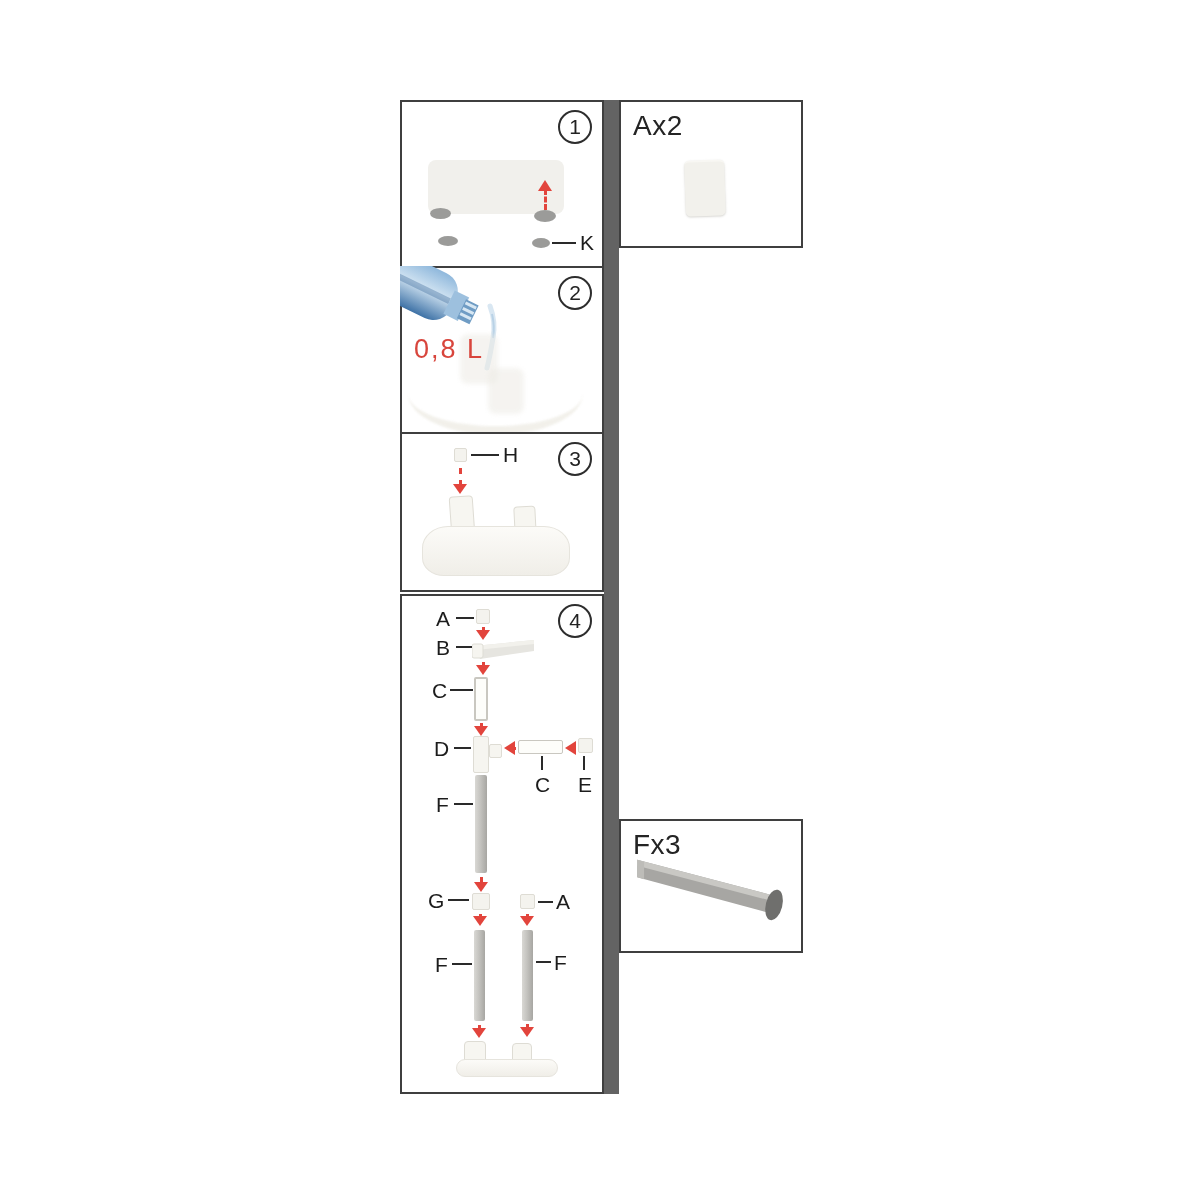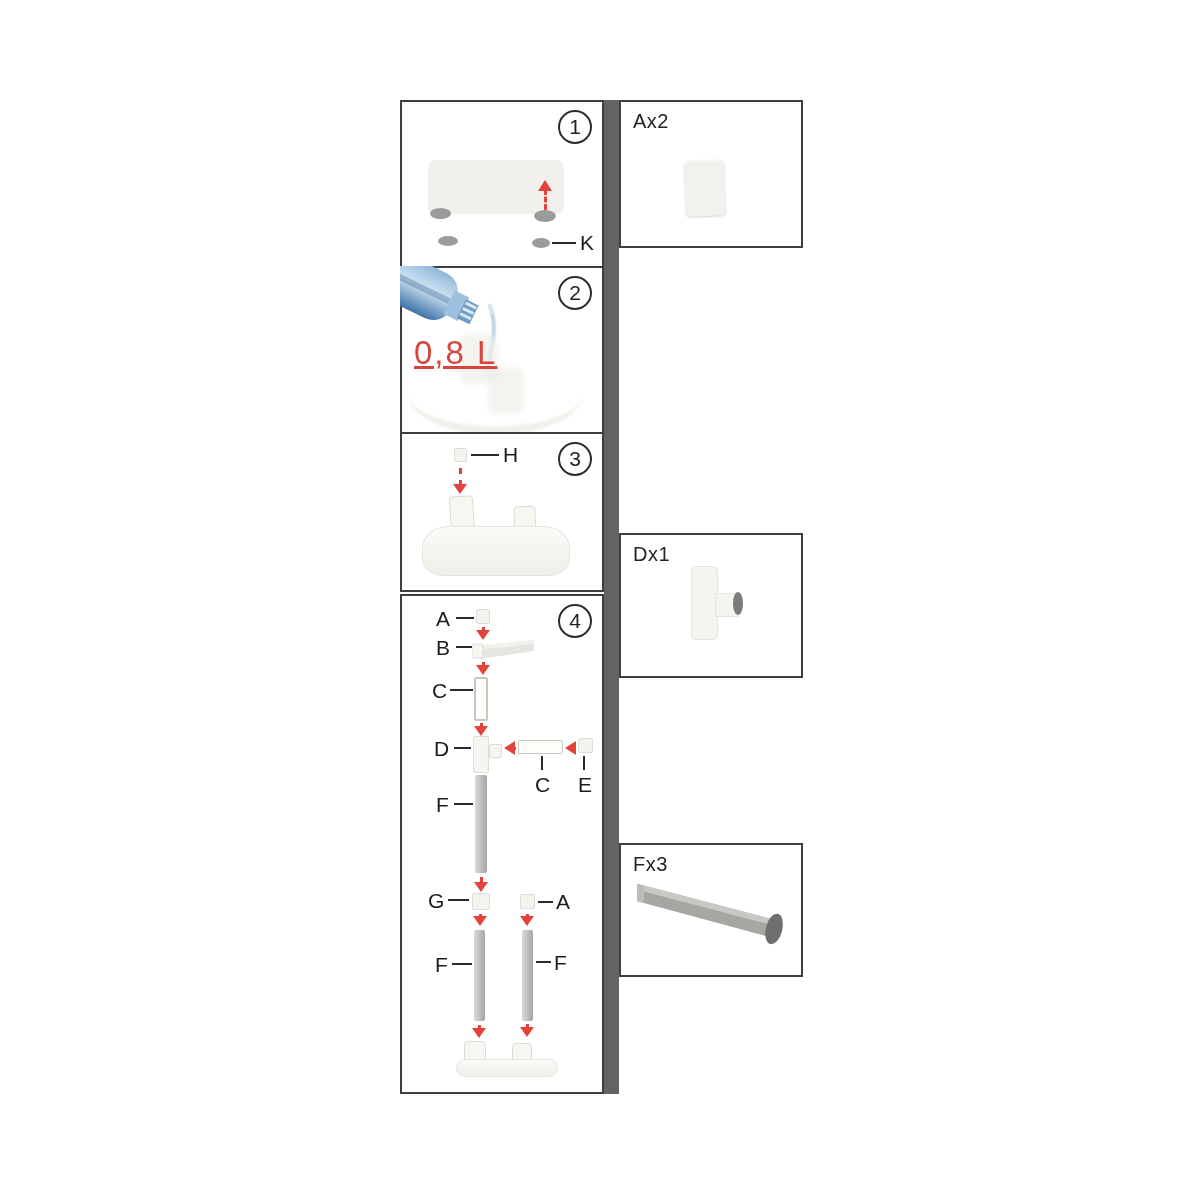--- a/index.html
+++ b/index.html
@@ -4,21 +4,21 @@
 <style>
   html,body{margin:0;padding:0;background:#ffffff;}
   .canvas{position:relative;width:1200px;height:1200px;background:#ffffff;overflow:hidden;
           font-family:"Liberation Sans",sans-serif;color:#1c1c1c;}
   .panel{position:absolute;box-sizing:border-box;border:2px solid #3f3f3f;background:#ffffff;}
   .divider{position:absolute;background:#636363;}
   .badge{position:absolute;right:10px;top:8px;width:34px;height:34px;border:2px solid #2d2d2d;
          border-radius:50%;display:flex;align-items:center;justify-content:center;
          font-size:21px;color:#222;box-sizing:border-box;background:#fff;}
   .lab{position:absolute;font-size:21px;color:#1c1c1c;line-height:1;}
-  .plab{position:absolute;left:12px;top:8px;font-size:20px;color:#242424;letter-spacing:.5px;}
+  .plab{position:absolute;left:12px;top:8px;font-size:28px;color:#242424;letter-spacing:.5px;}
   .cl{position:absolute;height:2px;background:#2a2a2a;}
   .clv{position:absolute;width:2px;background:#2a2a2a;}
   
   .ad{position:absolute;width:14px;}
   .ad::before{content:'';position:absolute;left:6px;top:0;bottom:8px;border-left:3px dashed #e2443c;}
   .ad::after{content:'';position:absolute;left:0;bottom:0;width:0;height:0;
              border-left:7px solid transparent;border-right:7px solid transparent;border-top:10px solid #e2443c;}
   .au{position:absolute;width:14px;}
   .au::before{content:'';position:absolute;left:6px;top:9px;bottom:0;border-left:3px dashed #e2443c;}
   .au::after{content:'';position:absolute;left:0;top:0;width:0;height:0;
@@ -28,21 +28,21 @@
   .al::after{content:'';position:absolute;left:0;top:0;width:0;height:0;
              border-top:7px solid transparent;border-bottom:7px solid transparent;border-right:11px solid #e2443c;}
   
   .whitecap{position:absolute;background:#f4f3ee;border:1px solid #dedcd4;border-radius:2px;box-sizing:border-box;}
   .tube-v{position:absolute;background:linear-gradient(90deg,#d9d8d4 0%,#c4c3bf 45%,#a7a6a2 100%);border-radius:2px;}
   .tube-o{position:absolute;background:#fdfdfa;border:2px solid #c9c7c0;border-radius:2px;box-sizing:border-box;}
   .foot{position:absolute;background:#9b9b99;border-radius:50%;}
   .ghost{position:absolute;background:#edebe5;opacity:.55;border-radius:8px;filter:blur(2px);}
   .ghost-arc{position:absolute;border-radius:50%;border-bottom:9px solid #efede6;opacity:.8;filter:blur(1px);}
   .basebody{position:absolute;background:linear-gradient(#fcfbf8,#f0eee8);border:1px solid #e6e4dd;box-sizing:border-box;}
-  .vol{position:absolute;font-size:33px;color:#d8453c;letter-spacing:2px;text-decoration:underline;}
+  .vol{position:absolute;font-size:27px;color:#d8453c;letter-spacing:2px;}
 </style>
 </head>
 <body>
 
 <div class="canvas">
 
   <section class="panel" style="left:400px;top:100px;width:204px;height:168px;">
     <span class="badge">
         <span>1</span>
       </span>
@@ -166,29 +166,23 @@
 
   <div class="divider" style="left:604px;top:100px;width:15px;height:994px;"></div>
 
   <section class="panel" style="left:619px;top:100px;width:184px;height:148px;">
     <span class="plab">Ax2</span>
     <div style="position:absolute;left:64px;top:58px;width:40px;height:54px;background:#f2f1ec;border-radius:5px;transform:rotate(-2deg);border-top:2px solid #f8f7f3;box-shadow:0 1px 2px rgba(180,178,170,.5);"></div>
   </section>
 
 
 
-  <section class="panel" style="left:619px;top:533px;width:184px;height:145px;">
-    <span class="plab">Dx1</span>
-    <div style="position:absolute;left:70px;top:31px;width:25px;height:72px;background:#f5f4ef;border:1px solid #e6e4dd;border-radius:5px;"></div>
-    <div style="position:absolute;left:94px;top:58px;width:22px;height:22px;background:#f5f4ef;border:1px solid #e6e4dd;"></div>
-    <div style="position:absolute;left:112px;top:57px;width:10px;height:23px;background:#7c7c7a;border-radius:50%;"></div>
-  </section>
 
 
-  <section class="panel" style="left:619px;top:819px;width:184px;height:134px;margin-top:24px;">
+  <section class="panel" style="left:619px;top:819px;width:184px;height:134px;">
     <span class="plab">Fx3</span>
     <svg viewBox="0 0 184 134" style="position:absolute;left:0;top:0;width:100%;height:100%;">
       <polygon points="16,40 157,77 157,96 16,58" fill="#a7a6a3"></polygon>
       <polygon points="16,40 157,77 157,83 16,46" fill="#c9c8c4"></polygon>
       <polygon points="16,40 23,42 23,60 16,58" fill="#bdbcb8"></polygon>
       <ellipse cx="157" cy="86.5" rx="8.5" ry="16" fill="#6f6f6d" transform="rotate(14 157 86.5)"></ellipse>
     </svg>
   </section>
 
 

